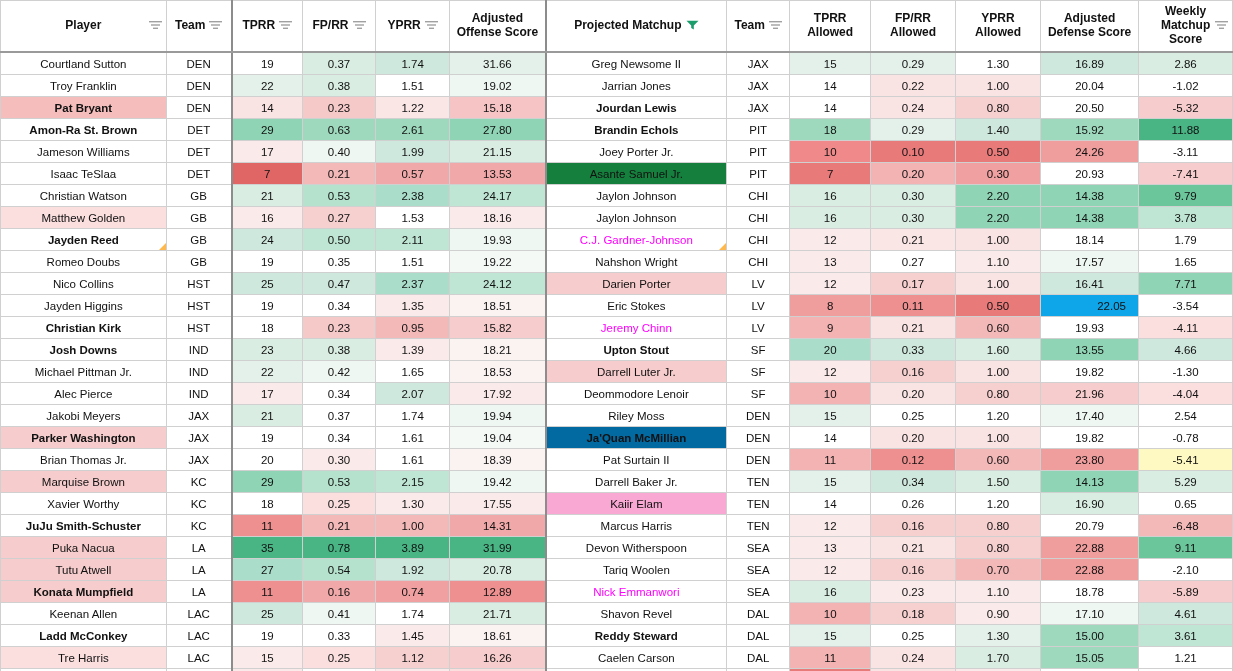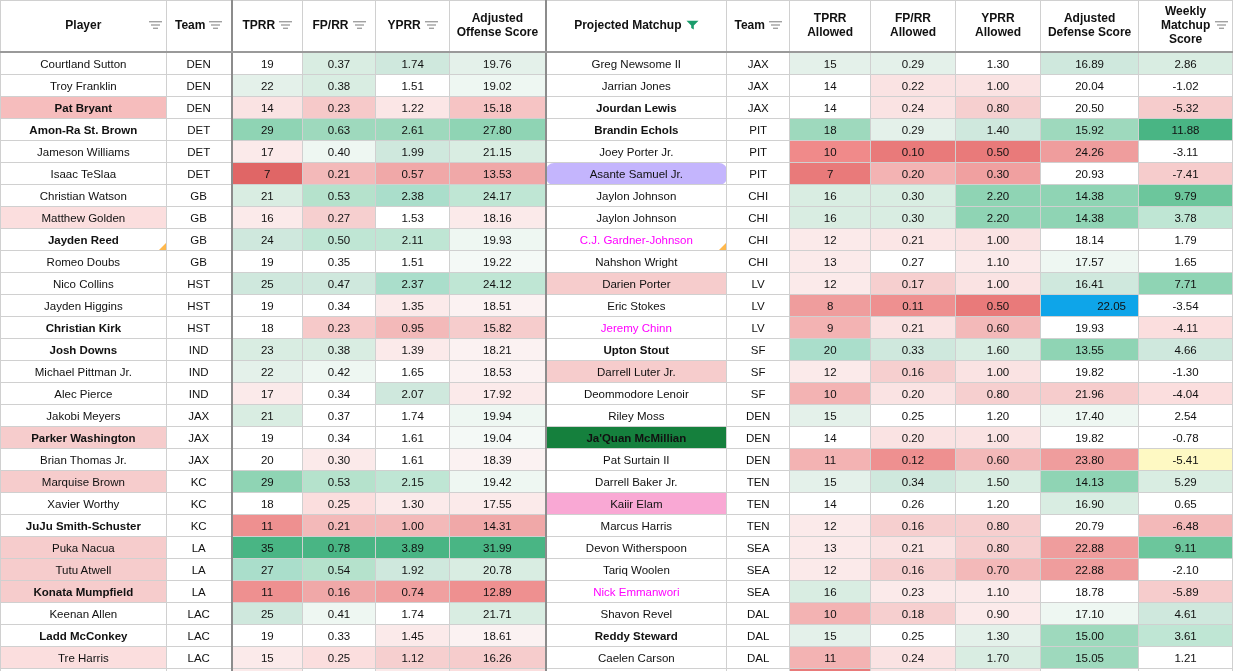--- a/index.html
+++ b/index.html
@@ -147,21 +147,21 @@
       </th>
     </tr>
   </thead>
   <tbody id="tbody">
       <tr>
         <td style="background: rgb(255, 255, 255);">Courtland Sutton</td>
         <td style="background: rgb(255, 255, 255);">DEN</td>
         <td class="sep" style="background: rgb(255, 255, 255);">19</td>
         <td style="background: rgb(217, 237, 226);">0.37</td>
         <td style="background: rgb(207, 232, 221);">1.74</td>
-        <td style="background: rgb(228, 241, 234);">19.76</td>
+        <td style="background: rgb(228, 241, 234);">31.66</td>
         <td class="sep" style="background: rgb(255, 255, 255);">Greg Newsome II</td>
         <td style="background: rgb(255, 255, 255);">JAX</td>
         <td style="background: rgb(228, 241, 234);">15</td>
         <td style="background: rgb(228, 241, 234);">0.29</td>
         <td style="background: rgb(255, 255, 255);">1.30</td>
         <td style="background: rgb(207, 232, 221);">16.89</td>
         <td style="background: rgb(217, 237, 226);">2.86</td>
       </tr>
       <tr>
         <td style="background: rgb(255, 255, 255);">Troy Franklin</td>
@@ -223,21 +223,21 @@
         <td style="background: rgb(239, 157, 157);">24.26</td>
         <td style="background: rgb(255, 255, 255);">-3.11</td>
       </tr>
       <tr>
         <td style="background: rgb(255, 255, 255);">Isaac TeSlaa</td>
         <td style="background: rgb(255, 255, 255);">DET</td>
         <td class="sep" style="background: rgb(224, 102, 102);">7</td>
         <td style="background: rgb(243, 185, 185);">0.21</td>
         <td style="background: rgb(240, 168, 168);">0.57</td>
         <td style="background: rgb(240, 168, 168);">13.53</td>
-        <td class="sep" style="background: #c4b5fd; border-radius: 8px;">Asante Samuel Jr.</td>
+        <td class="sep" style="background: #15803d;">Asante Samuel Jr.</td>
         <td style="background: rgb(255, 255, 255);">PIT</td>
         <td style="background: rgb(233, 122, 122);">7</td>
         <td style="background: rgb(243, 179, 179);">0.20</td>
         <td style="background: rgb(240, 160, 160);">0.30</td>
         <td style="background: rgb(255, 255, 255);">20.93</td>
         <td style="background: rgb(246, 204, 204);">-7.41</td>
       </tr>
       <tr>
         <td style="background: rgb(255, 255, 255);">Christian Watson</td>
         <td style="background: rgb(255, 255, 255);">GB</td>
@@ -403,21 +403,21 @@
         <td style="background: rgb(238, 247, 242);">17.40</td>
         <td style="background: rgb(255, 255, 255);">2.54</td>
       </tr>
       <tr>
         <td class="bold" style="background: rgb(246, 204, 204);">Parker Washington</td>
         <td style="background: rgb(255, 255, 255);">JAX</td>
         <td class="sep" style="background: rgb(255, 255, 255);">19</td>
         <td style="background: rgb(255, 255, 255);">0.34</td>
         <td style="background: rgb(255, 255, 255);">1.61</td>
         <td style="background: rgb(244, 249, 246);">19.04</td>
-        <td class="bold sep" style="background: #15803d;">Ja'Quan McMillian</td>
+        <td class="bold sep" style="background: #0369a1;">Ja'Quan McMillian</td>
         <td style="background: rgb(255, 255, 255);">DEN</td>
         <td style="background: rgb(255, 255, 255);">14</td>
         <td style="background: rgb(250, 227, 227);">0.20</td>
         <td style="background: rgb(250, 227, 227);">1.00</td>
         <td style="background: rgb(255, 255, 255);">19.82</td>
         <td style="background: rgb(255, 255, 255);">-0.78</td>
       </tr>
       <tr>
         <td style="background: rgb(255, 255, 255);">Brian Thomas Jr.</td>
         <td style="background: rgb(255, 255, 255);">JAX</td>

